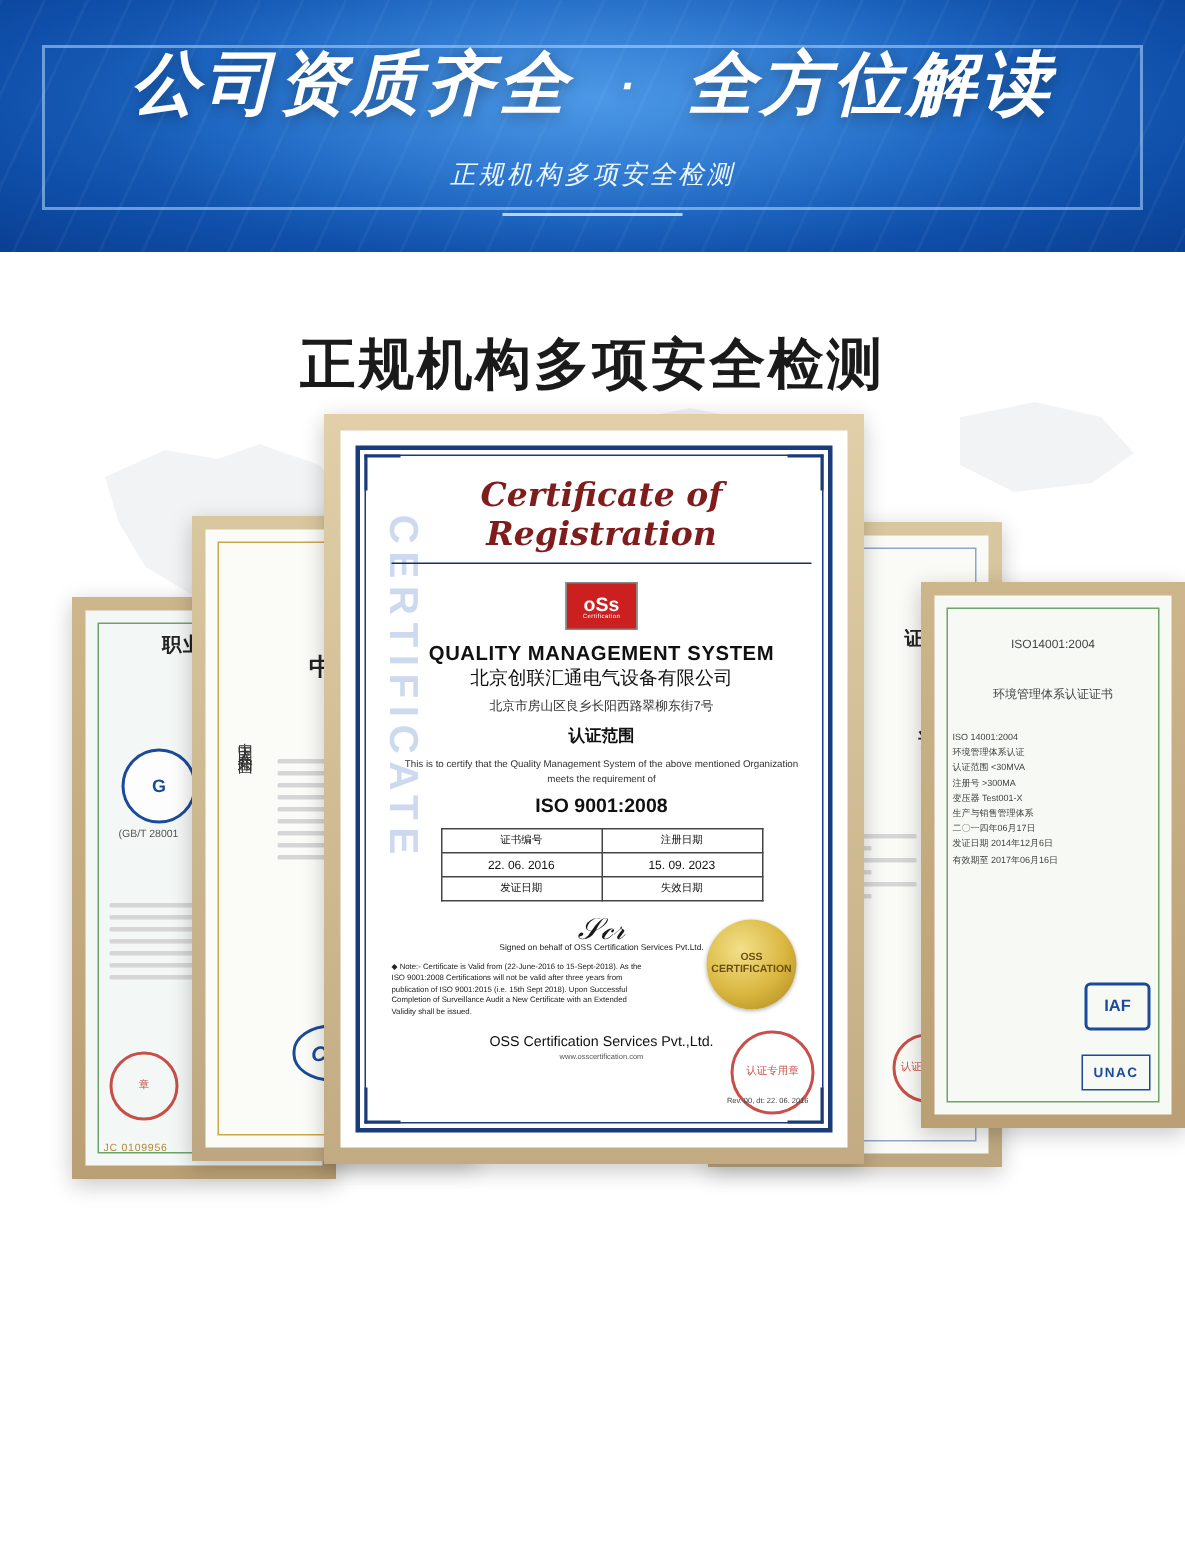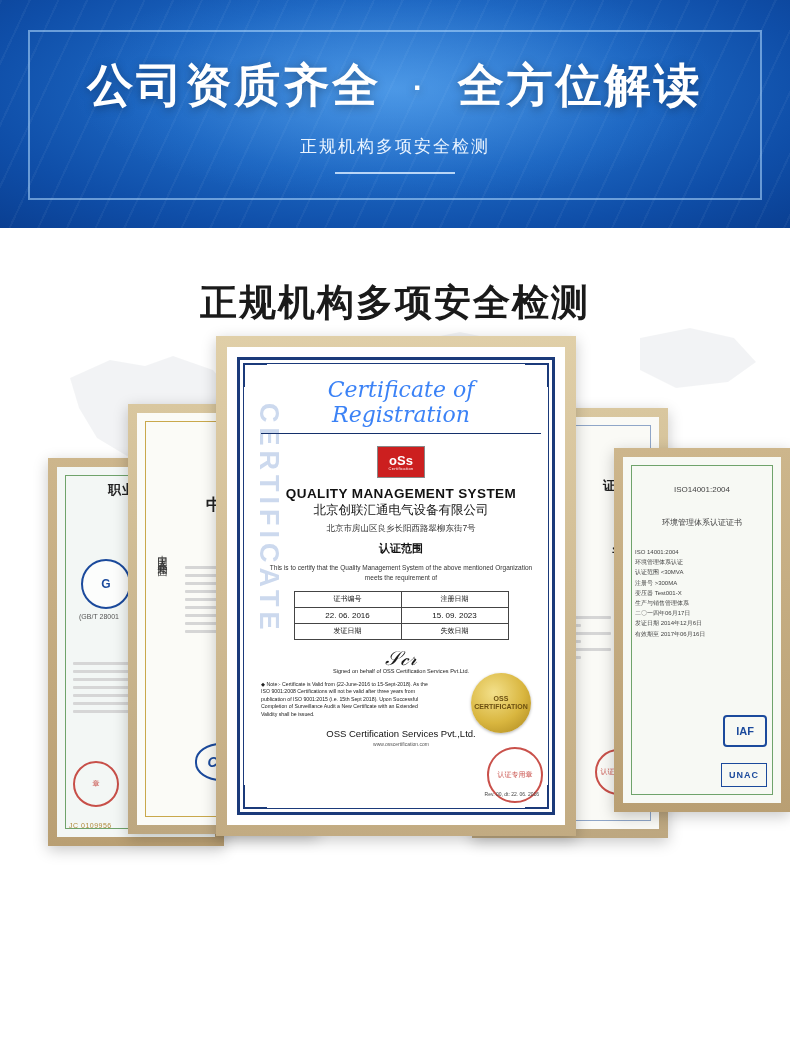--- a/index.html
+++ b/index.html
@@ -12,24 +12,25 @@
     height: 1039px;
     font-family: "Liberation Sans", sans-serif;
     overflow: hidden;
     position: relative;
   }
 
   
   .banner {
     position: relative;
     width: 790px;
-    height: 228px;
+    height: 168px;
     background:
       radial-gradient(ellipse at 50% 40%, #2f7fd6 0%, #1b64bf 45%, #0f4ea8 75%, #0a3f92 100%);
     overflow: hidden;
+    font-style: italic;
   }
   .banner-diag {
     position: absolute;
     inset: 0;
     background:
       repeating-linear-gradient(115deg, rgba(255,255,255,0.045) 0px, rgba(255,255,255,0.045) 2px, rgba(255,255,255,0) 2px, rgba(255,255,255,0) 26px);
     pointer-events: none;
   }
   .banner-glow {
     position: absolute;
@@ -247,24 +248,25 @@
     left: 34px;
     right: 24px;
     top: 30px;
     text-align: center;
     color: #111;
   }
   .cert-script {
     font-family: "DejaVu Serif", serif;
     font-style: italic;
     font-size: 22px;
-    color: #3b82f6;
+    color: #7f1d1d;
     border-bottom: 1px solid #14306b;
     padding-bottom: 6px;
     display: inline-block;
+    font-weight: bold;
   }
   .oss-logo {
     margin: 12px auto 8px;
     width: 46px;
     height: 30px;
     border: 1px solid #888;
     background: #cc1f1f;
     color: #fff;
     font-size: 13px;
     font-weight: bold;
@@ -676,20 +678,21 @@
           <div class="oss-logo">
             <span>oSs</span>
             <small>Certification</small>
           </div>
 
           <div class="cert-h1">QUALITY MANAGEMENT SYSTEM</div>
           <div class="cert-cn-company">北京创联汇通电气设备有限公司</div>
           <div class="cert-cn-addr">北京市房山区良乡长阳西路翠柳东街7号</div>
           <div class="cert-scope-title">认证范围</div>
           <div class="cert-small">This is to certify that the Quality Management System of the above mentioned Organization meets the requirement of</div>
+          <div class="cert-std">ISO 9001:2008</div>
 
           <table class="cert-table">
             <tbody>
             <tr>
               <td>证书编号</td>
               <td>注册日期</td>
             </tr>
             <tr>
               <td class="val">22. 06. 2016</td>
               <td class="val">15. 09. 2023</td>

